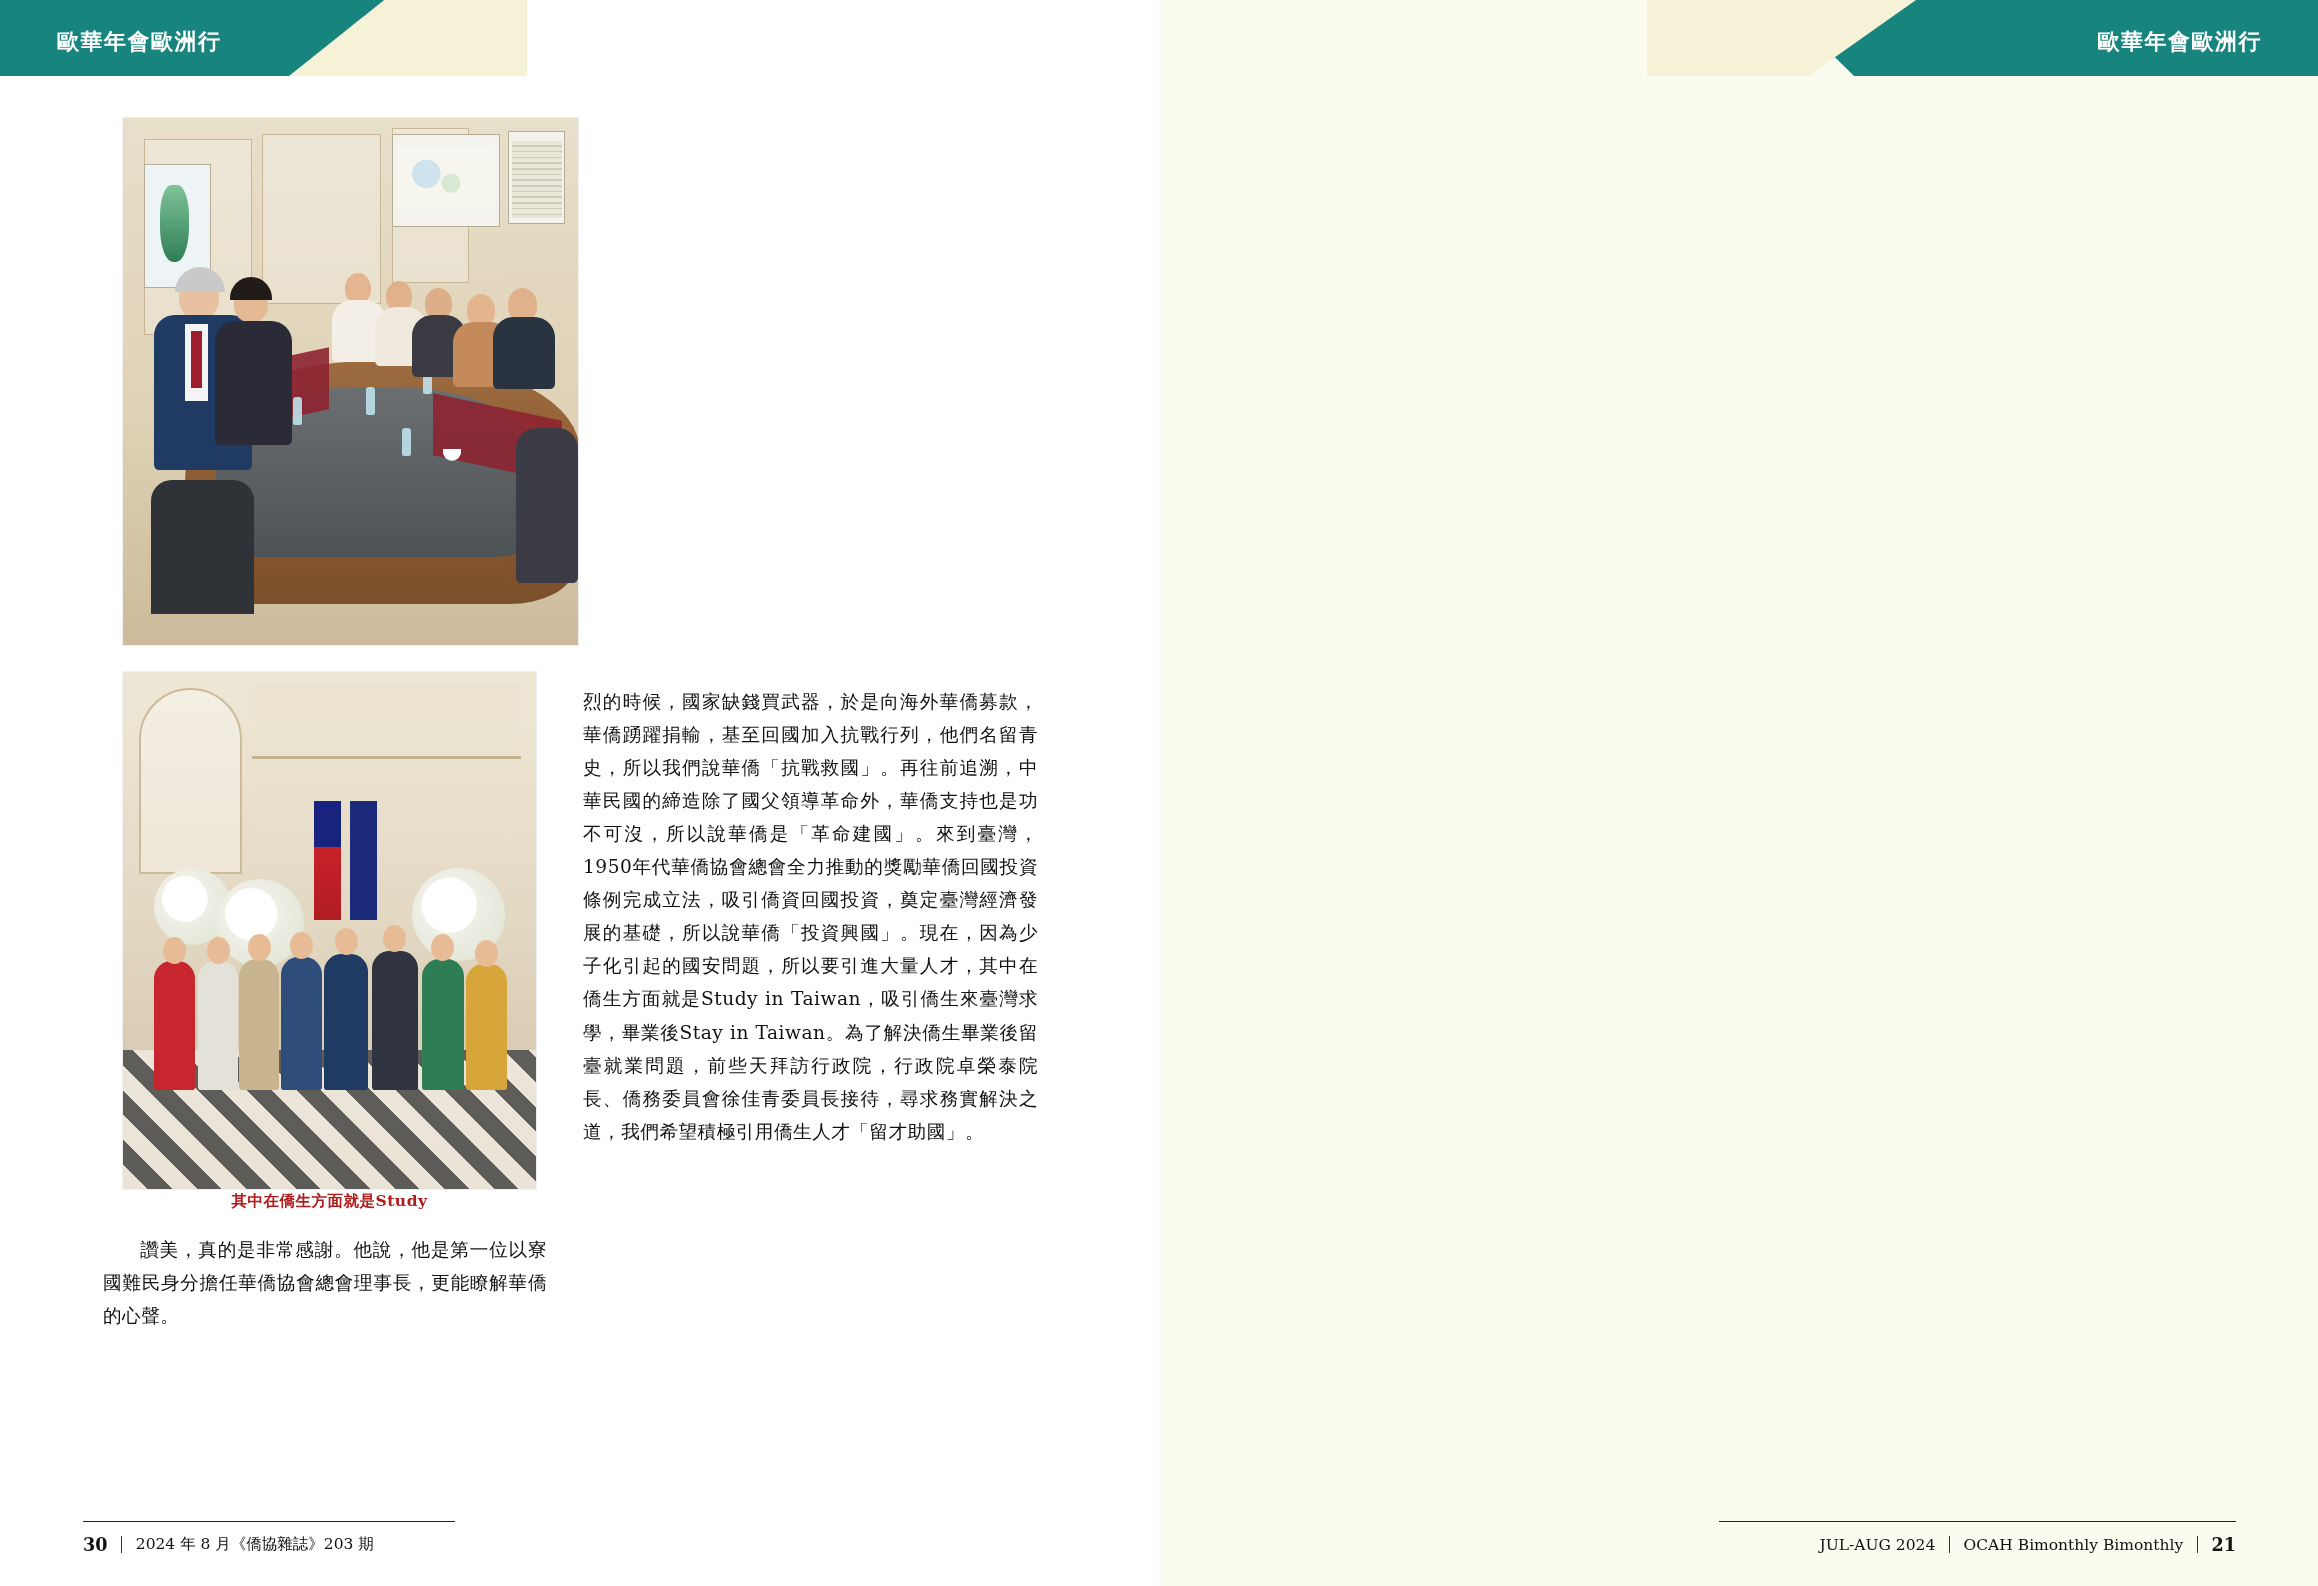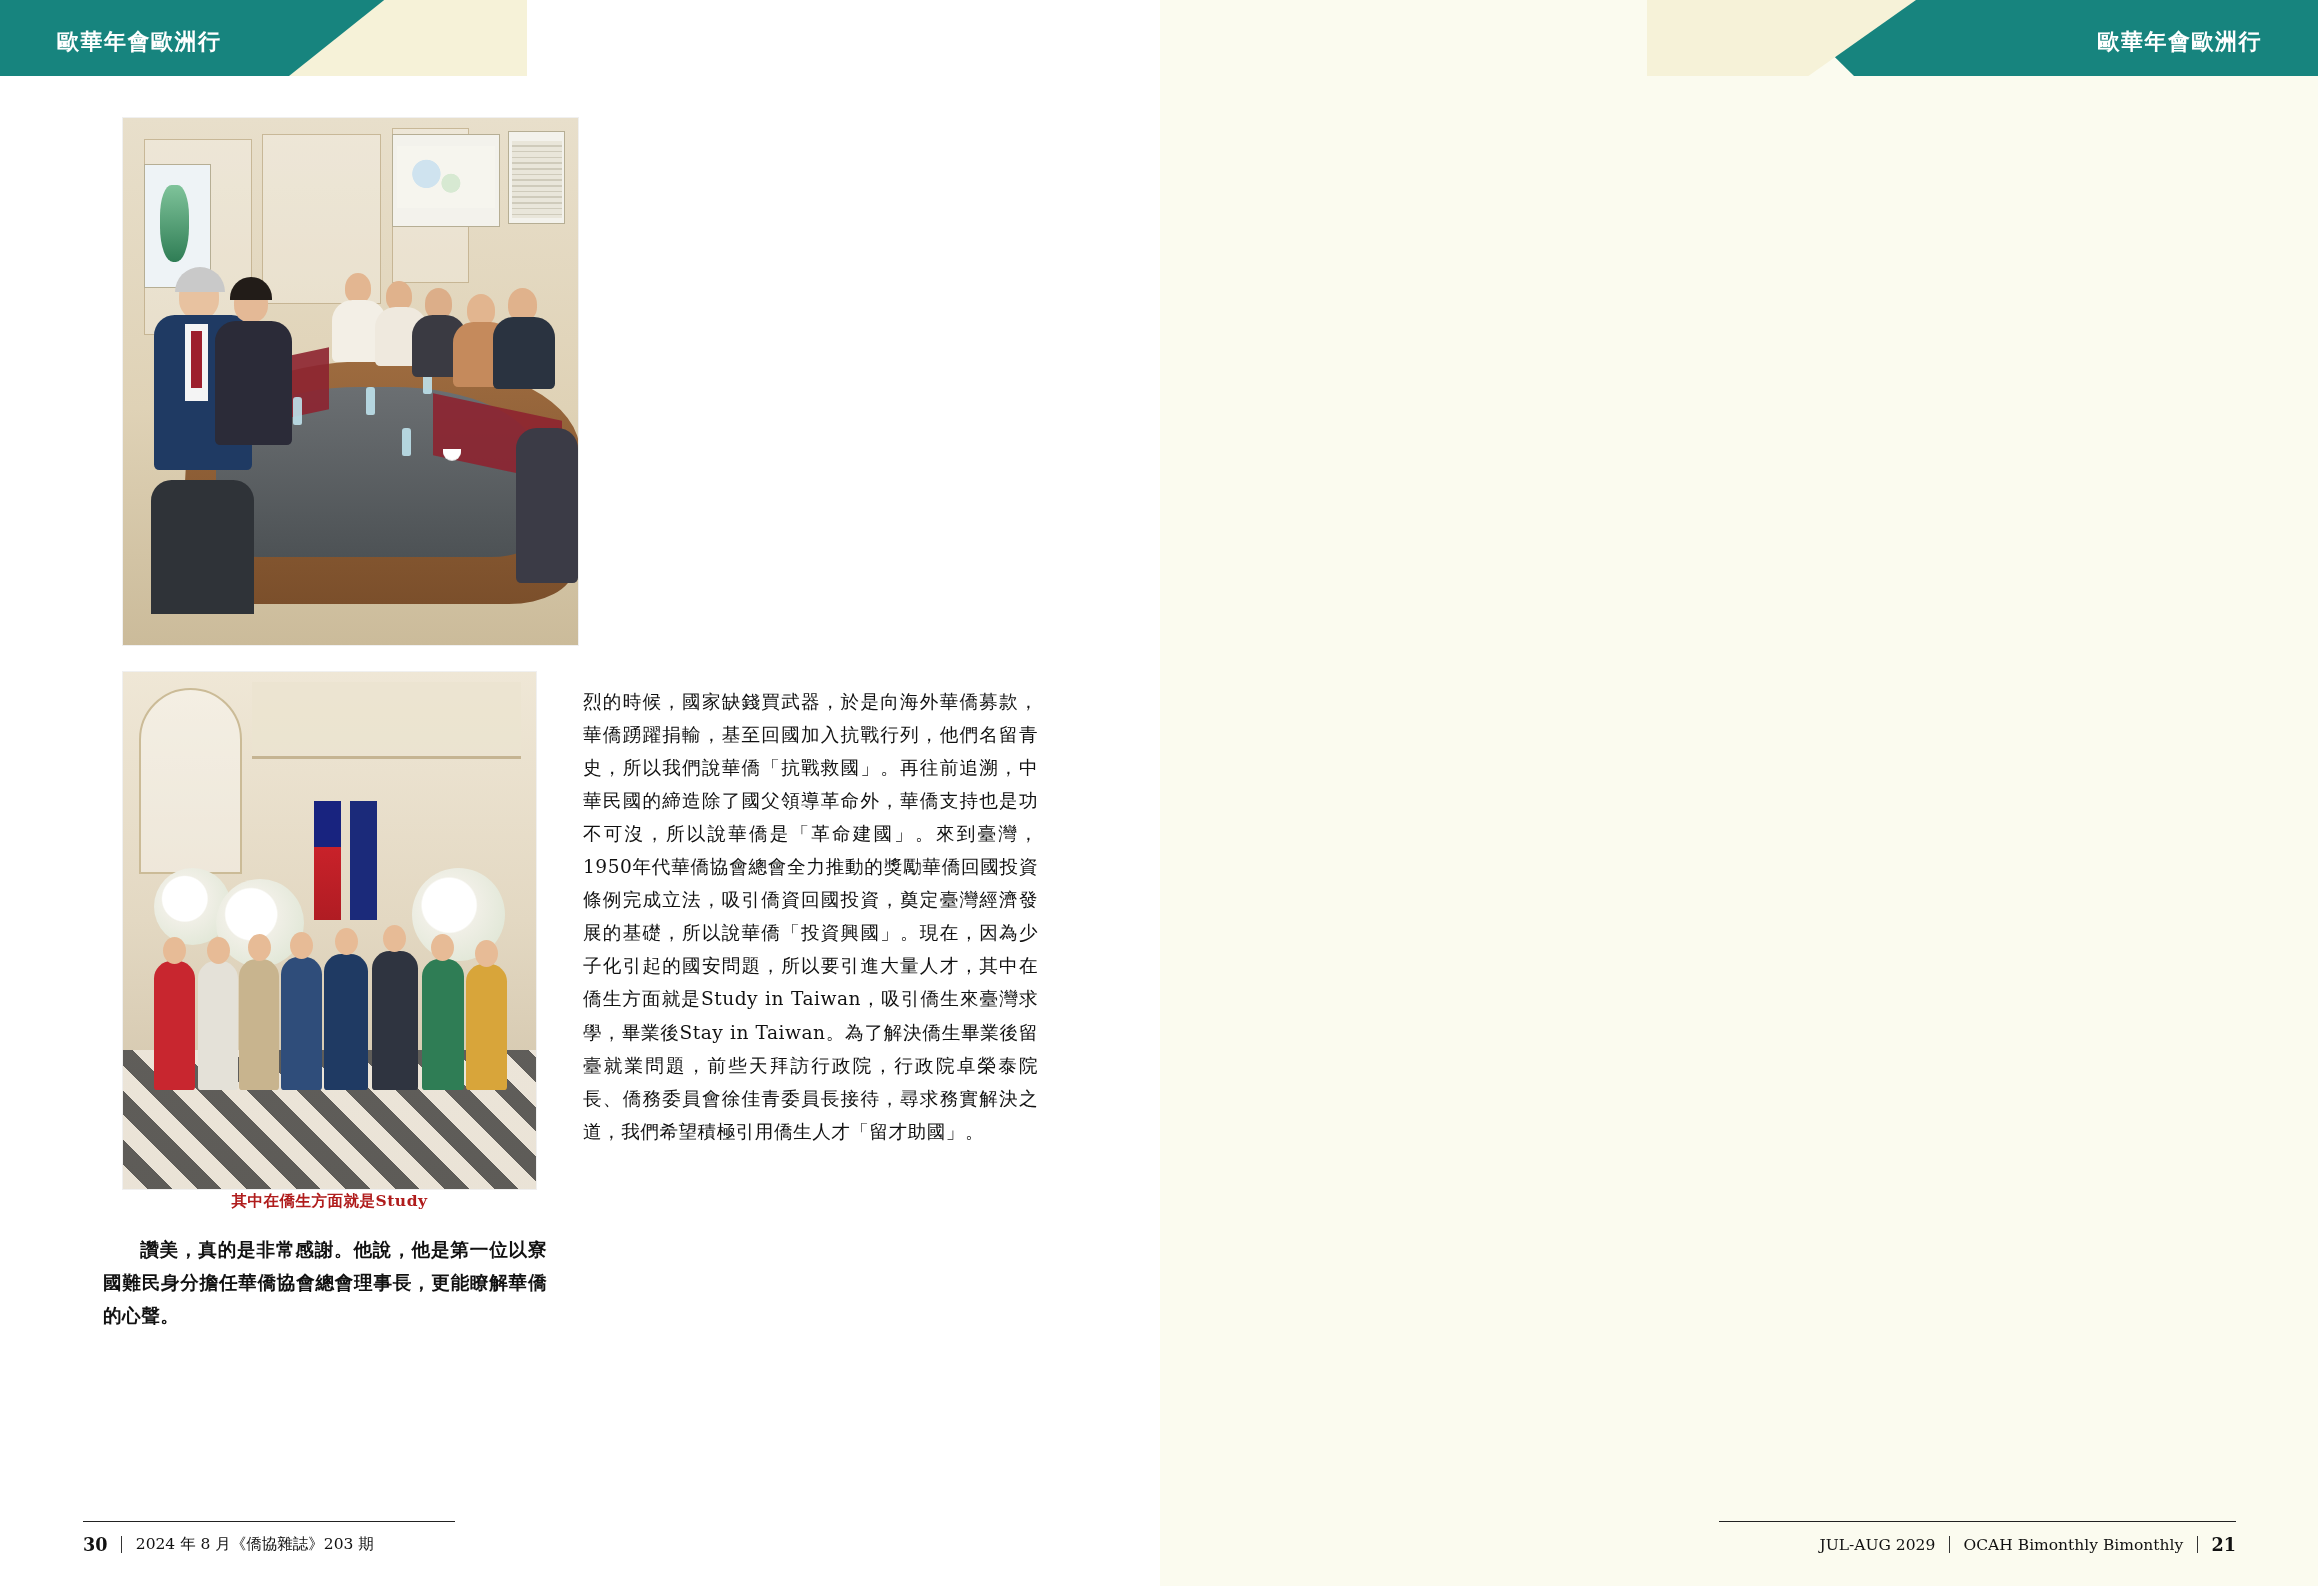--- a/index.html
+++ b/index.html
@@ -81,21 +81,21 @@
     position:absolute; left:103px; top:1214px; width:444px;
     font-size:18.6px; line-height:1.78; color:#111; text-align:justify;
     letter-spacing:0.5px;
   }
   
   .l-col-b {
     position:absolute; left:583px; top:666px; width:455px;
     font-size:18.6px; line-height:1.78; color:#111; text-align:justify;
     letter-spacing:0.5px;
   }
-  .indent { text-indent:2em;font-weight:bold; }
+  .indent { text-indent:2em; }
 
   
   .footer-left {
     position:absolute; left:83px; bottom:32px; display:flex; align-items:center;
     gap:13.4px; font-size:15.5px; color:#111;
   }
   .footer-right {
     position:absolute; right:83px; bottom:32px; display:flex; align-items:center;
     gap:13.4px; font-size:15.5px; color:#111;
   }
@@ -256,21 +256,21 @@
   <div class="page page-right">
 
     <div class="hdr">
       <div class="hdr-right-bg"></div>
       <div class="hdr-right-cream"></div>
       <div class="hdr-title hdr-title-right">歐華年會歐洲行</div>
     </div>
 
     <div class="footer-rule-right"></div>
     <div class="footer-right">
-      <span>JUL-AUG 2029</span>
+      <span>JUL-AUG 2024</span>
       <span class="vrule"></span>
       <span>OCAH Bimonthly Bimonthly</span>
       <span class="vrule"></span>
       <span class="pagenum">21</span>
     </div>
   </div>
 </div>
 
 
 </body></html>

